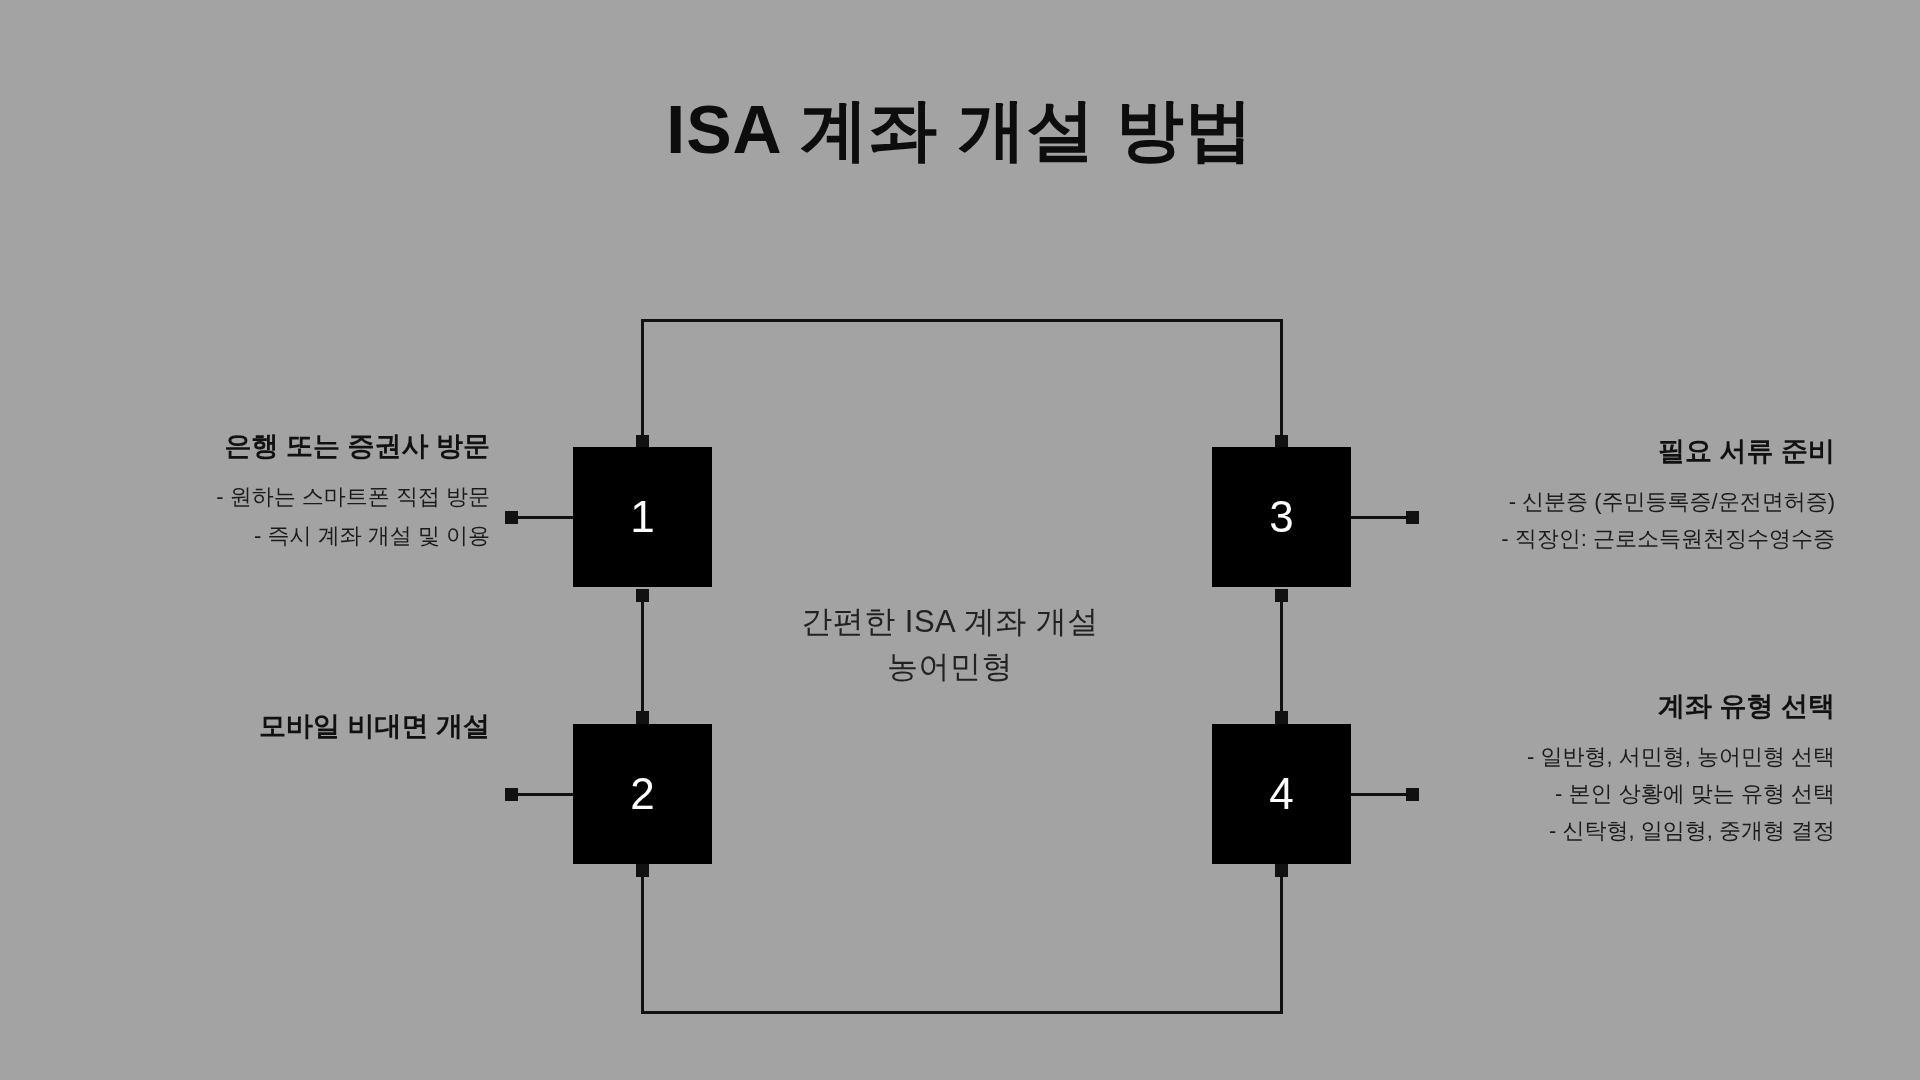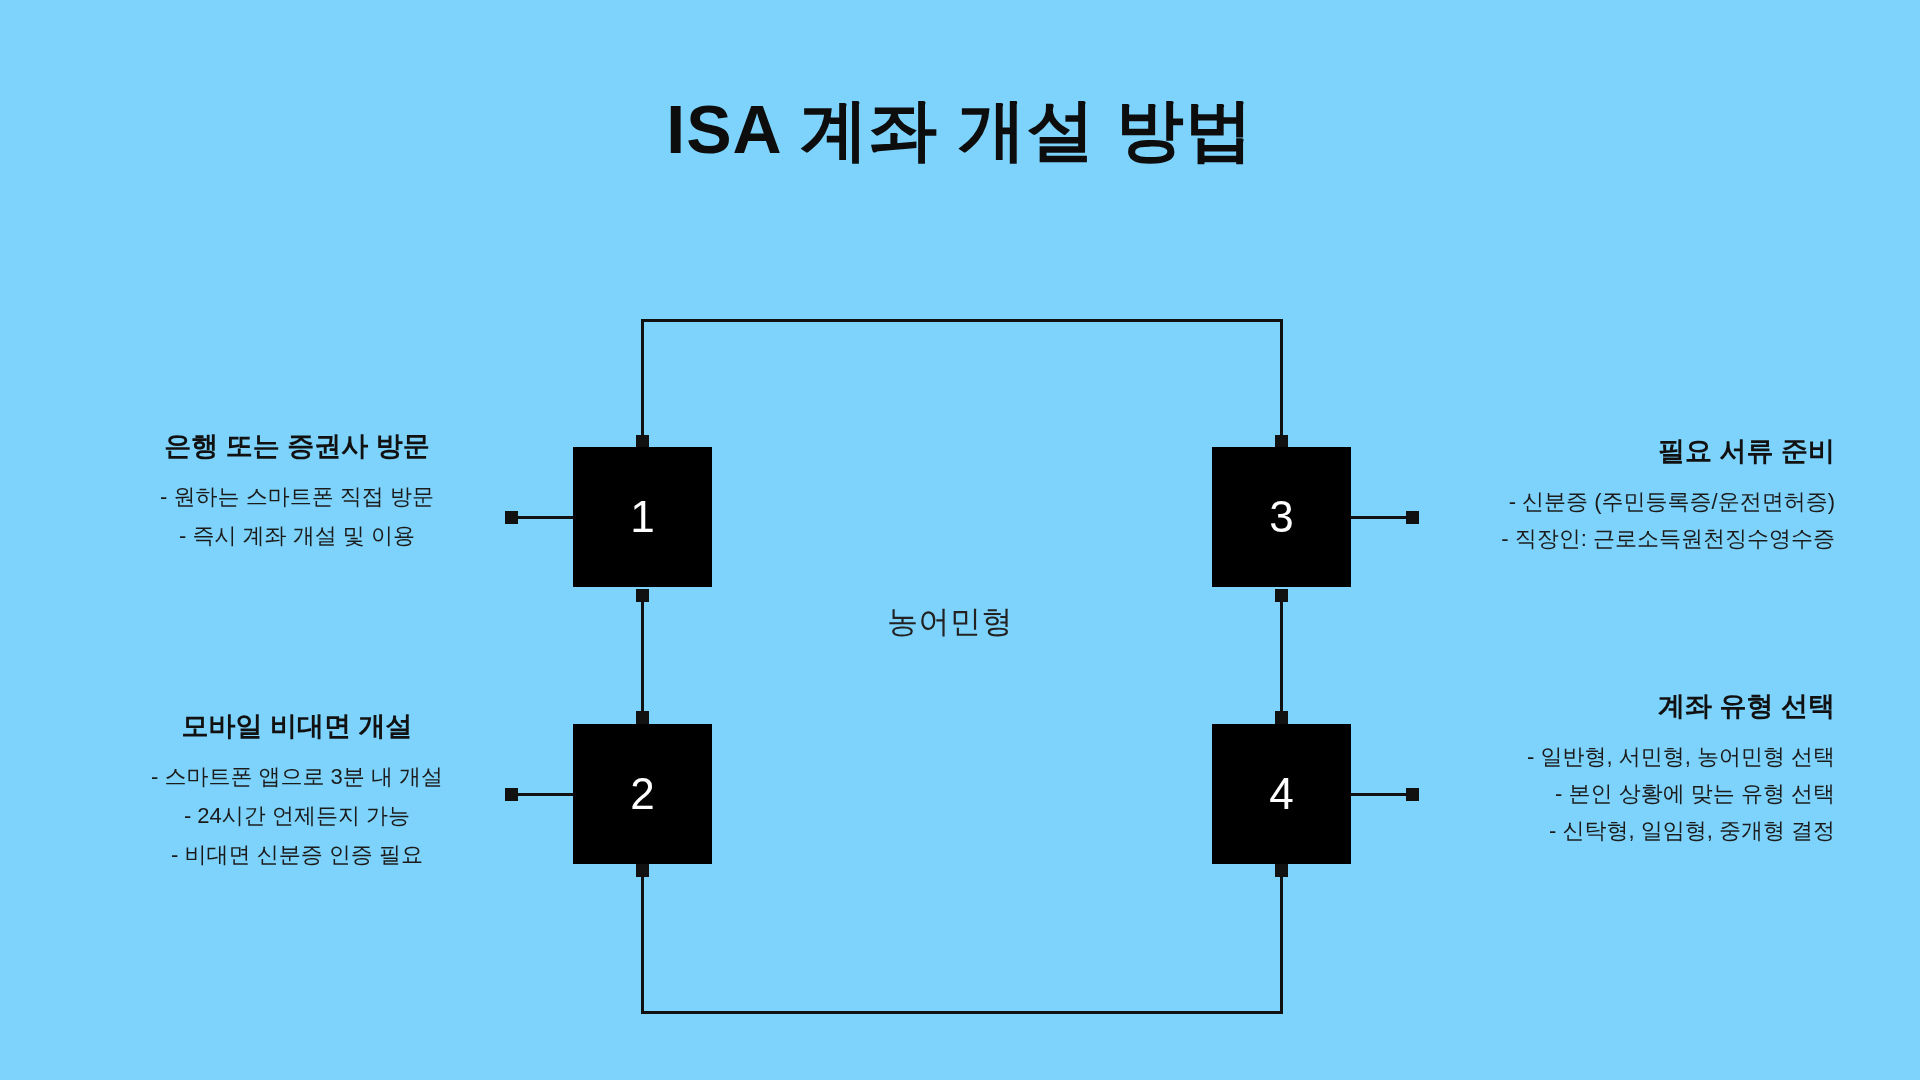--- a/index.html
+++ b/index.html
@@ -11,21 +11,21 @@
   body {
     font-family: "Liberation Sans", "DejaVu Sans", sans-serif;
     color: #1a1a1a;
     -webkit-font-smoothing: antialiased;
   }
   #canvas {
     position: relative;
     width: 1920px;
     height: 1080px;
     overflow: hidden;
-    background: #7dd3fc;
+    background: #a3a3a3;
   }
 
   
   .page-title {
     position: absolute;
     left: 0;
     top: 92px;
     width: 1920px;
     text-align: center;
     font-size: 68px;
@@ -79,21 +79,21 @@
     line-height: 1.45;
     color: #222222;
     letter-spacing: 0.5px;
   }
   .center-caption .cap-line { display: block; white-space: pre; }
 
   
   .side-block {
     position: absolute;
   }
-  .side-block.left  { text-align: center; width: 370px; left: 112px; }
+  .side-block.left  { text-align: right; width: 370px; left: 120px; }
   .side-block.right { text-align: right;  width: 400px; left: 1435px; }
 
   .block-heading {
     font-size: 27px;
     font-weight: 700;
     color: #111111;
     line-height: 1.25;
     margin: 0 0 16px 0;
     white-space: pre;
   }
@@ -162,38 +162,34 @@
     <span class="step-num">2</span>
   </div>
   <div class="step-box" id="box-3">
     <span class="step-num">3</span>
   </div>
   <div class="step-box" id="box-4">
     <span class="step-num">4</span>
   </div>
 
   <div class="center-caption">
+    <span class="cap-line">간편한 ISA 계좌 개설</span>
     <span class="cap-line">농어민형</span>
   </div>
 
   <div class="side-block left" id="block-1">
     <div class="block-heading">은행 또는 증권사 방문</div>
     <ul class="block-bullets">
       <li>- 원하는 스마트폰 직접 방문</li>
       <li>- 즉시 계좌 개설 및 이용</li>
     </ul>
   </div>
 
   <div class="side-block left" id="block-2">
     <div class="block-heading">모바일 비대면 개설</div>
-    <ul class="block-bullets">
-      <li>- 스마트폰 앱으로 3분 내 개설</li>
-      <li>- 24시간 언제든지 가능</li>
-      <li>- 비대면 신분증 인증 필요</li>
-    </ul>
   </div>
 
   <div class="side-block right" id="block-3">
     <div class="block-heading">필요 서류 준비</div>
     <ul class="block-bullets">
       <li>- 신분증 (주민등록증/운전면허증)</li>
       <li>- 직장인: 근로소득원천징수영수증</li>
     </ul>
   </div>
 

